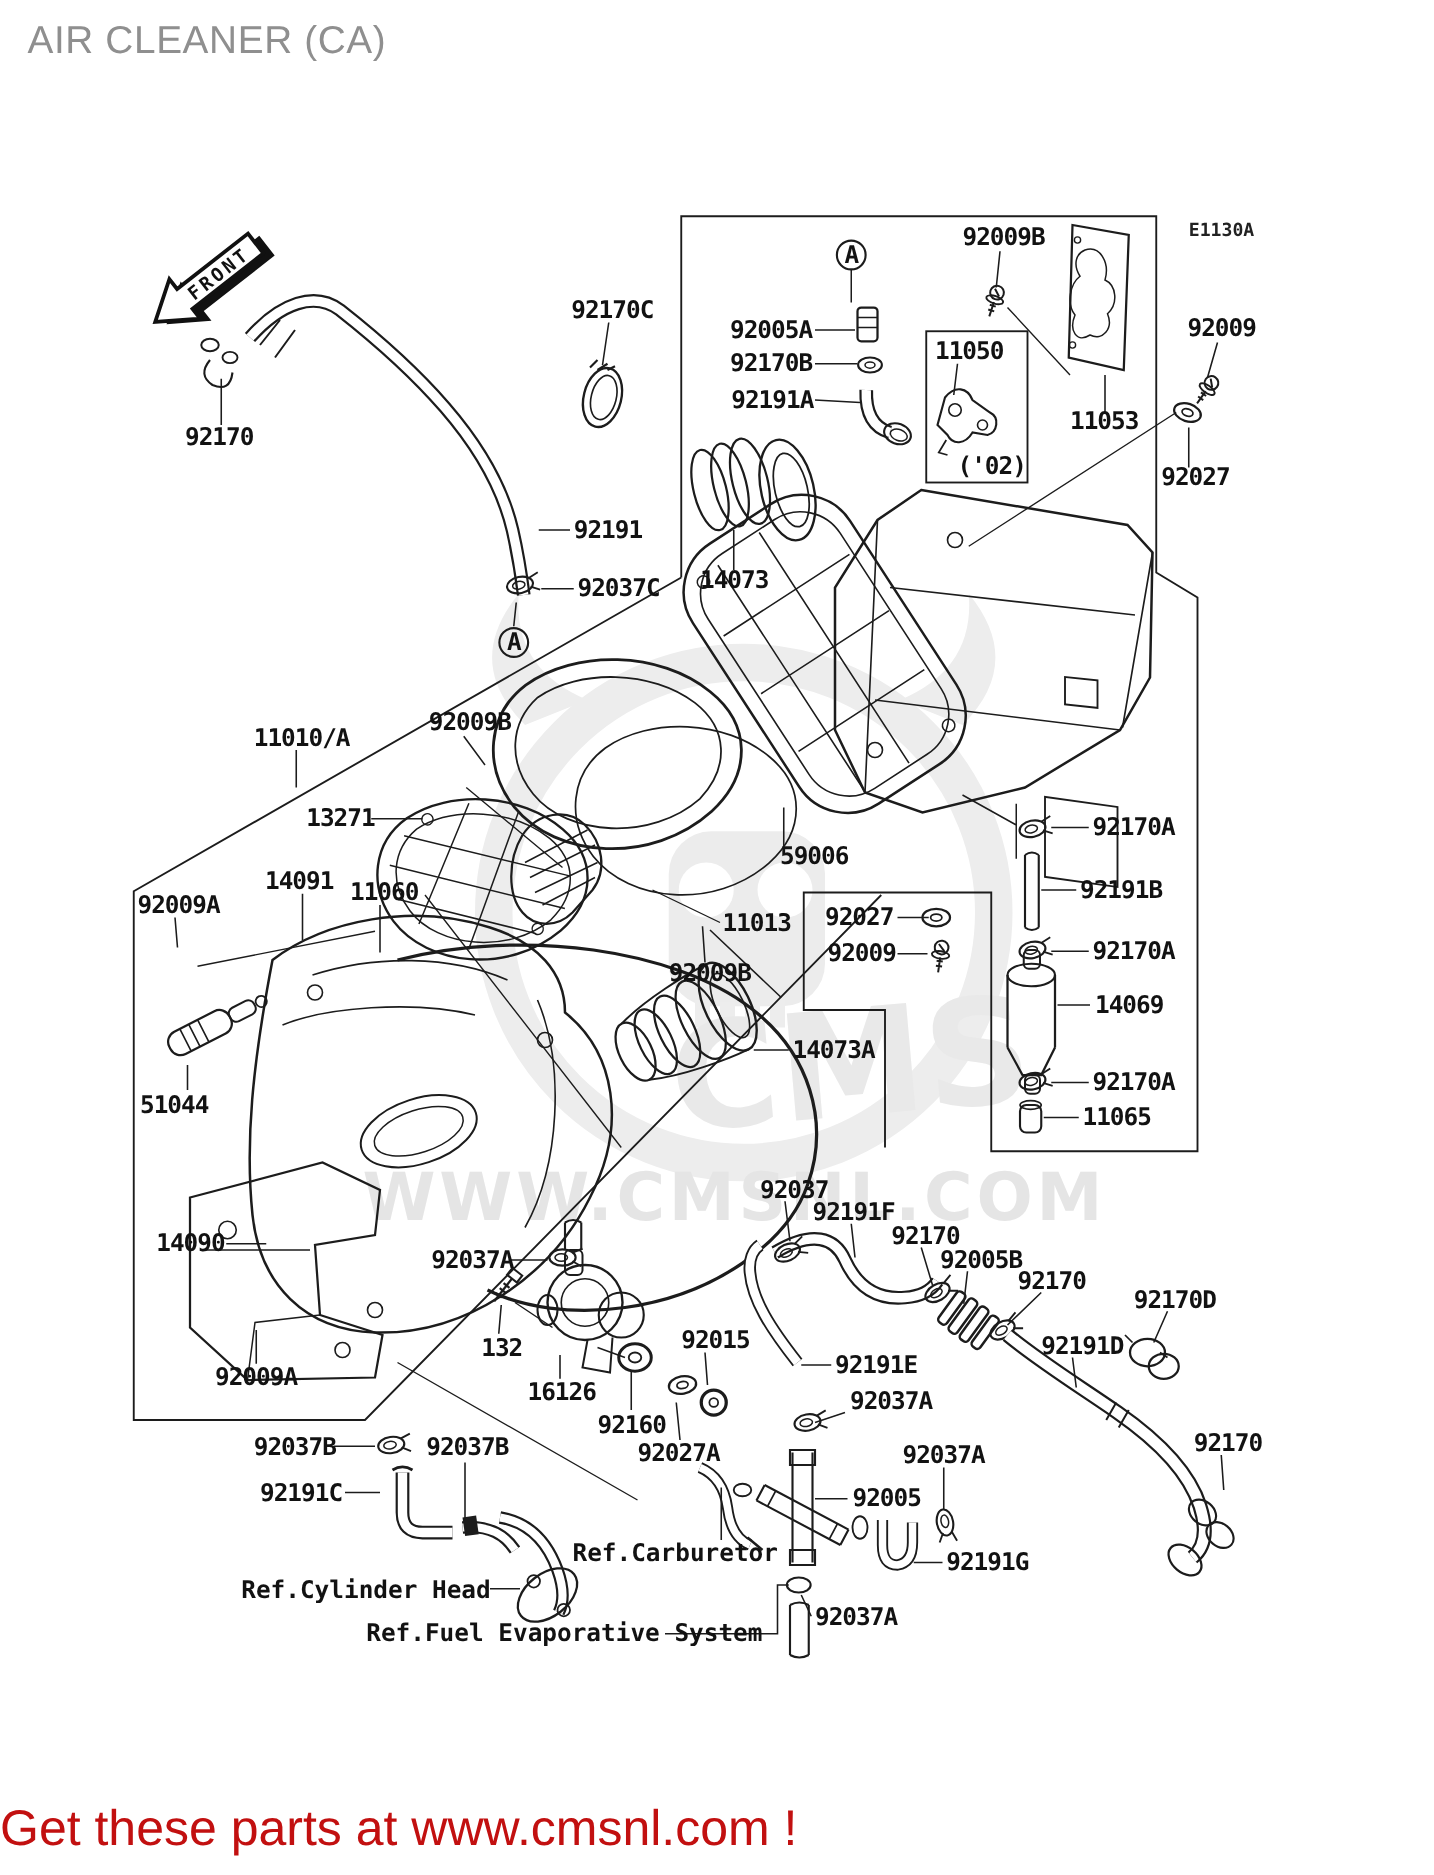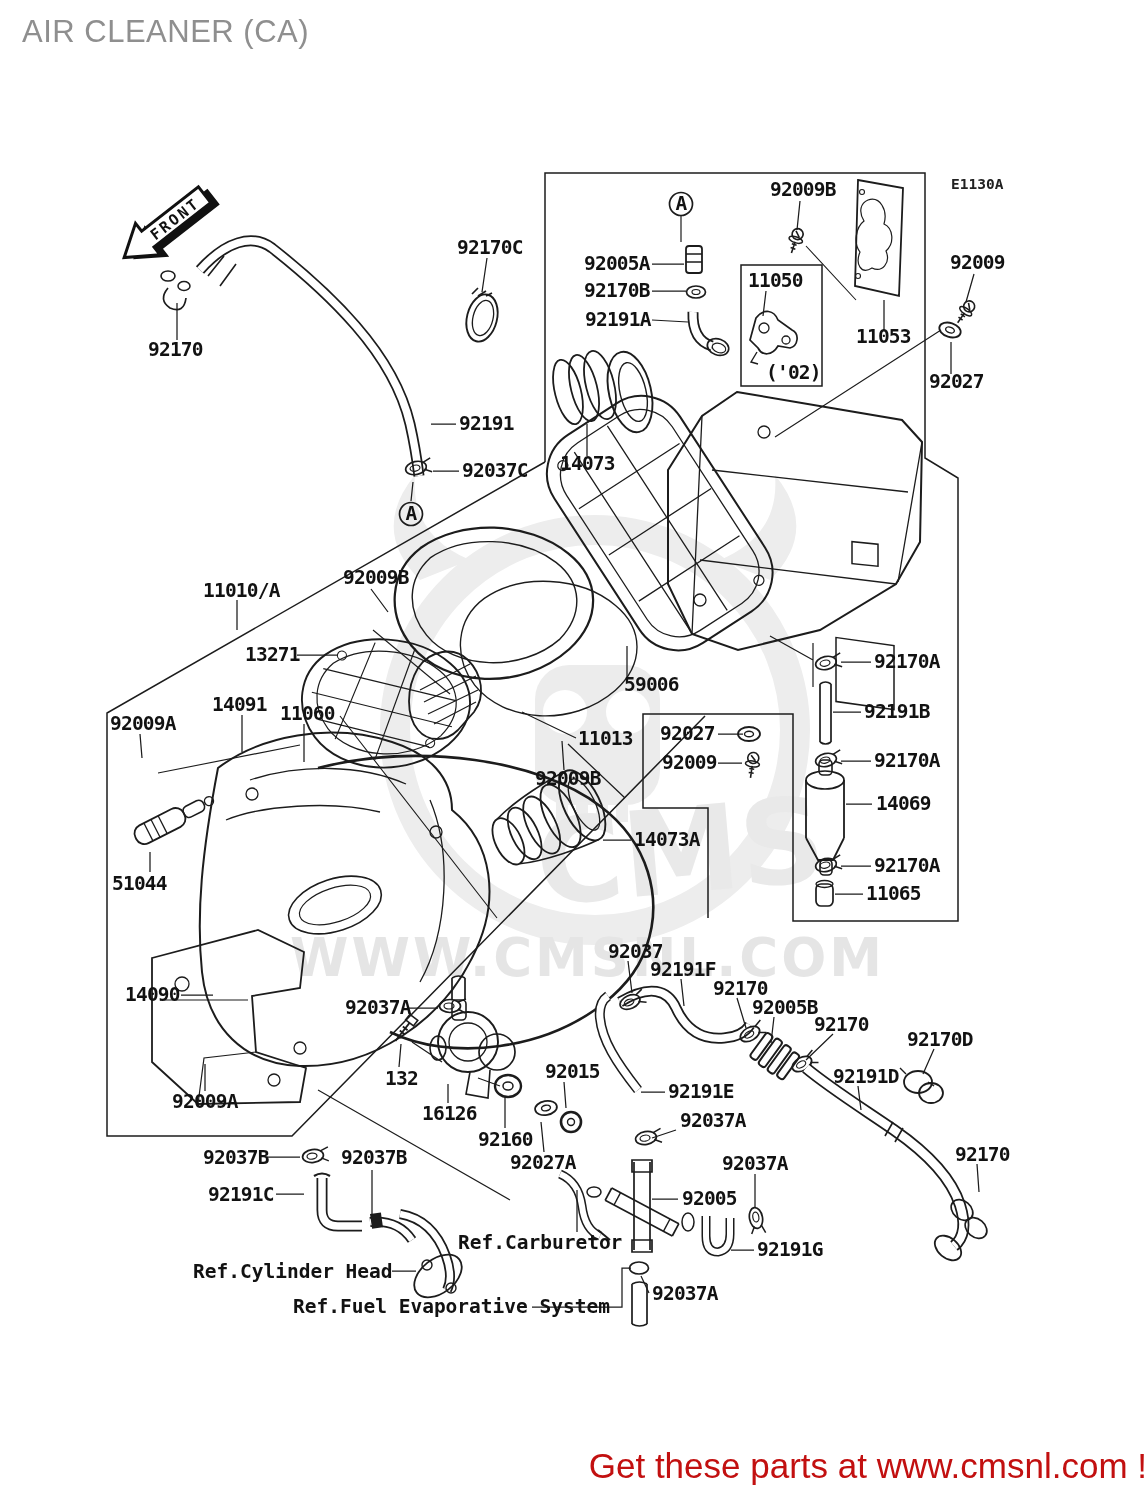--- a/index.html
+++ b/index.html
@@ -1,21 +1,21 @@
 <!DOCTYPE html>
 <html><head>
 <meta charset="utf-8">
 <style>
   html,body{margin:0;padding:0;background:#ffffff;}
   #stage{position:relative;width:1147px;height:1500px;background:#fff;overflow:hidden;
          font-family:"DejaVu Sans Mono",monospace;}
   #page-title{position:absolute;left:22px;top:14px;font-family:"Liberation Sans",sans-serif;
               font-size:31px;color:#8f8f8f;letter-spacing:.5px;}
-  #footer-link{position:absolute;left:0;right:0;bottom:14px;text-align:right;
-               font-family:"Liberation Sans",sans-serif;font-size:35px;color:#c21010;}
+  #footer-link{position:absolute;left:0;right:0;bottom:14px;text-align:left;
+               font-family:"Liberation Sans",sans-serif;font-size:40px;color:#c21010;}
   svg text.plbl{font-family:"DejaVu Sans Mono",monospace;font-weight:700;fill:#121212;
                 font-size:19.5px;letter-spacing:-0.8px;}
   svg text.rlbl{font-family:"DejaVu Sans Mono",monospace;font-weight:700;fill:#121212;
                 font-size:19.5px;letter-spacing:0px;}
   svg text.code{font-family:"DejaVu Sans Mono",monospace;font-weight:700;fill:#222;font-size:14.5px;}
   svg text.wm{font-family:"DejaVu Sans",sans-serif;font-weight:700;}
   .ln{stroke:#1c1c1c;fill:none;}
 </style>
 </head>
 <body>

